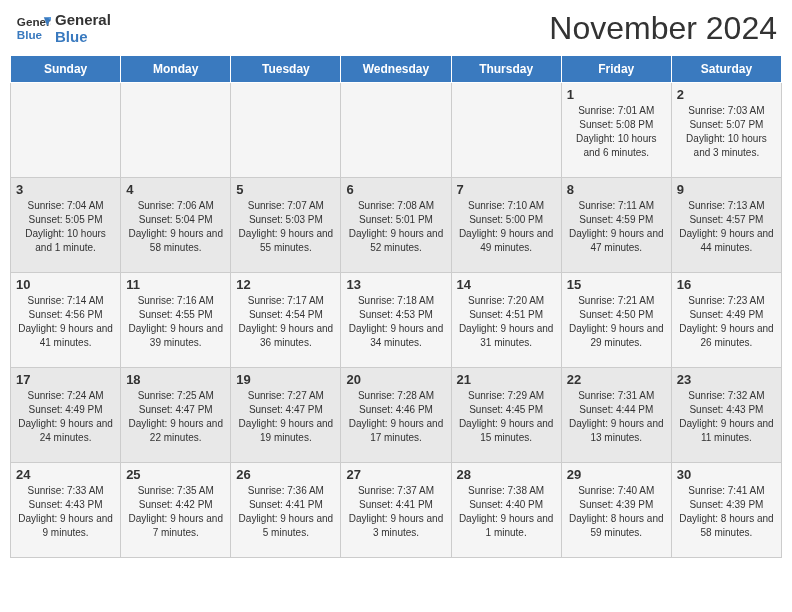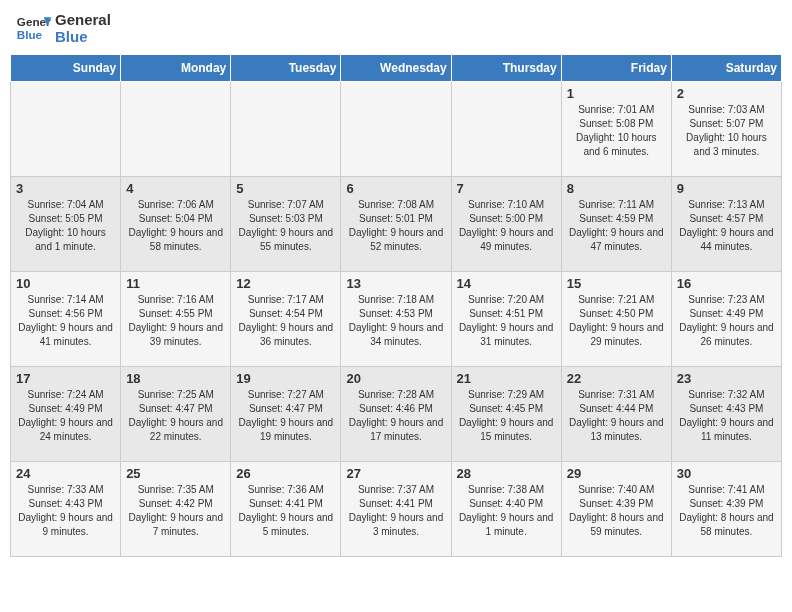--- a/index.html
+++ b/index.html
@@ -42,21 +42,21 @@
       width: 100%;
       border-collapse: collapse;
       font-size: 11px;
     }
     thead tr th {
       background-color: #3a7abf;
       color: #fff;
       font-size: 12px;
       font-weight: bold;
       padding: 6px 4px;
-      text-align: right;
+      text-align: center;
       border: 1px solid #fff;
     }
     tbody tr td {
       border: 1px solid #ccc;
       vertical-align: top;
       padding: 4px 5px;
       height: 95px;
       width: 14.28%;
       color: #333;
     }
@@ -92,20 +92,21 @@
       <text x="2" y="32" font-size="13" font-weight="bold" fill="#3a7abf" font-family="Arial">Blue</text>
       <polygon points="32,8 40,8 36,18" fill="#3a7abf"></polygon>
       <polygon points="36,8 40,12 40,8" fill="#5599dd"></polygon>
     </svg>
     <div>
       <div style="font-size:15px;font-weight:bold;color:#333;">General</div>
       <div style="font-size:15px;font-weight:bold;color:#3a7abf;">Blue</div>
     </div>
   </div>
   <div class="title-block">
+    <div class="month-title">November 2024</div>
   </div>
 </div>
 
 <table>
   <thead>
     <tr id="header-row">
     <th>Sunday</th>
         <th>Monday</th>
         <th>Tuesday</th>
         <th>Wednesday</th>

